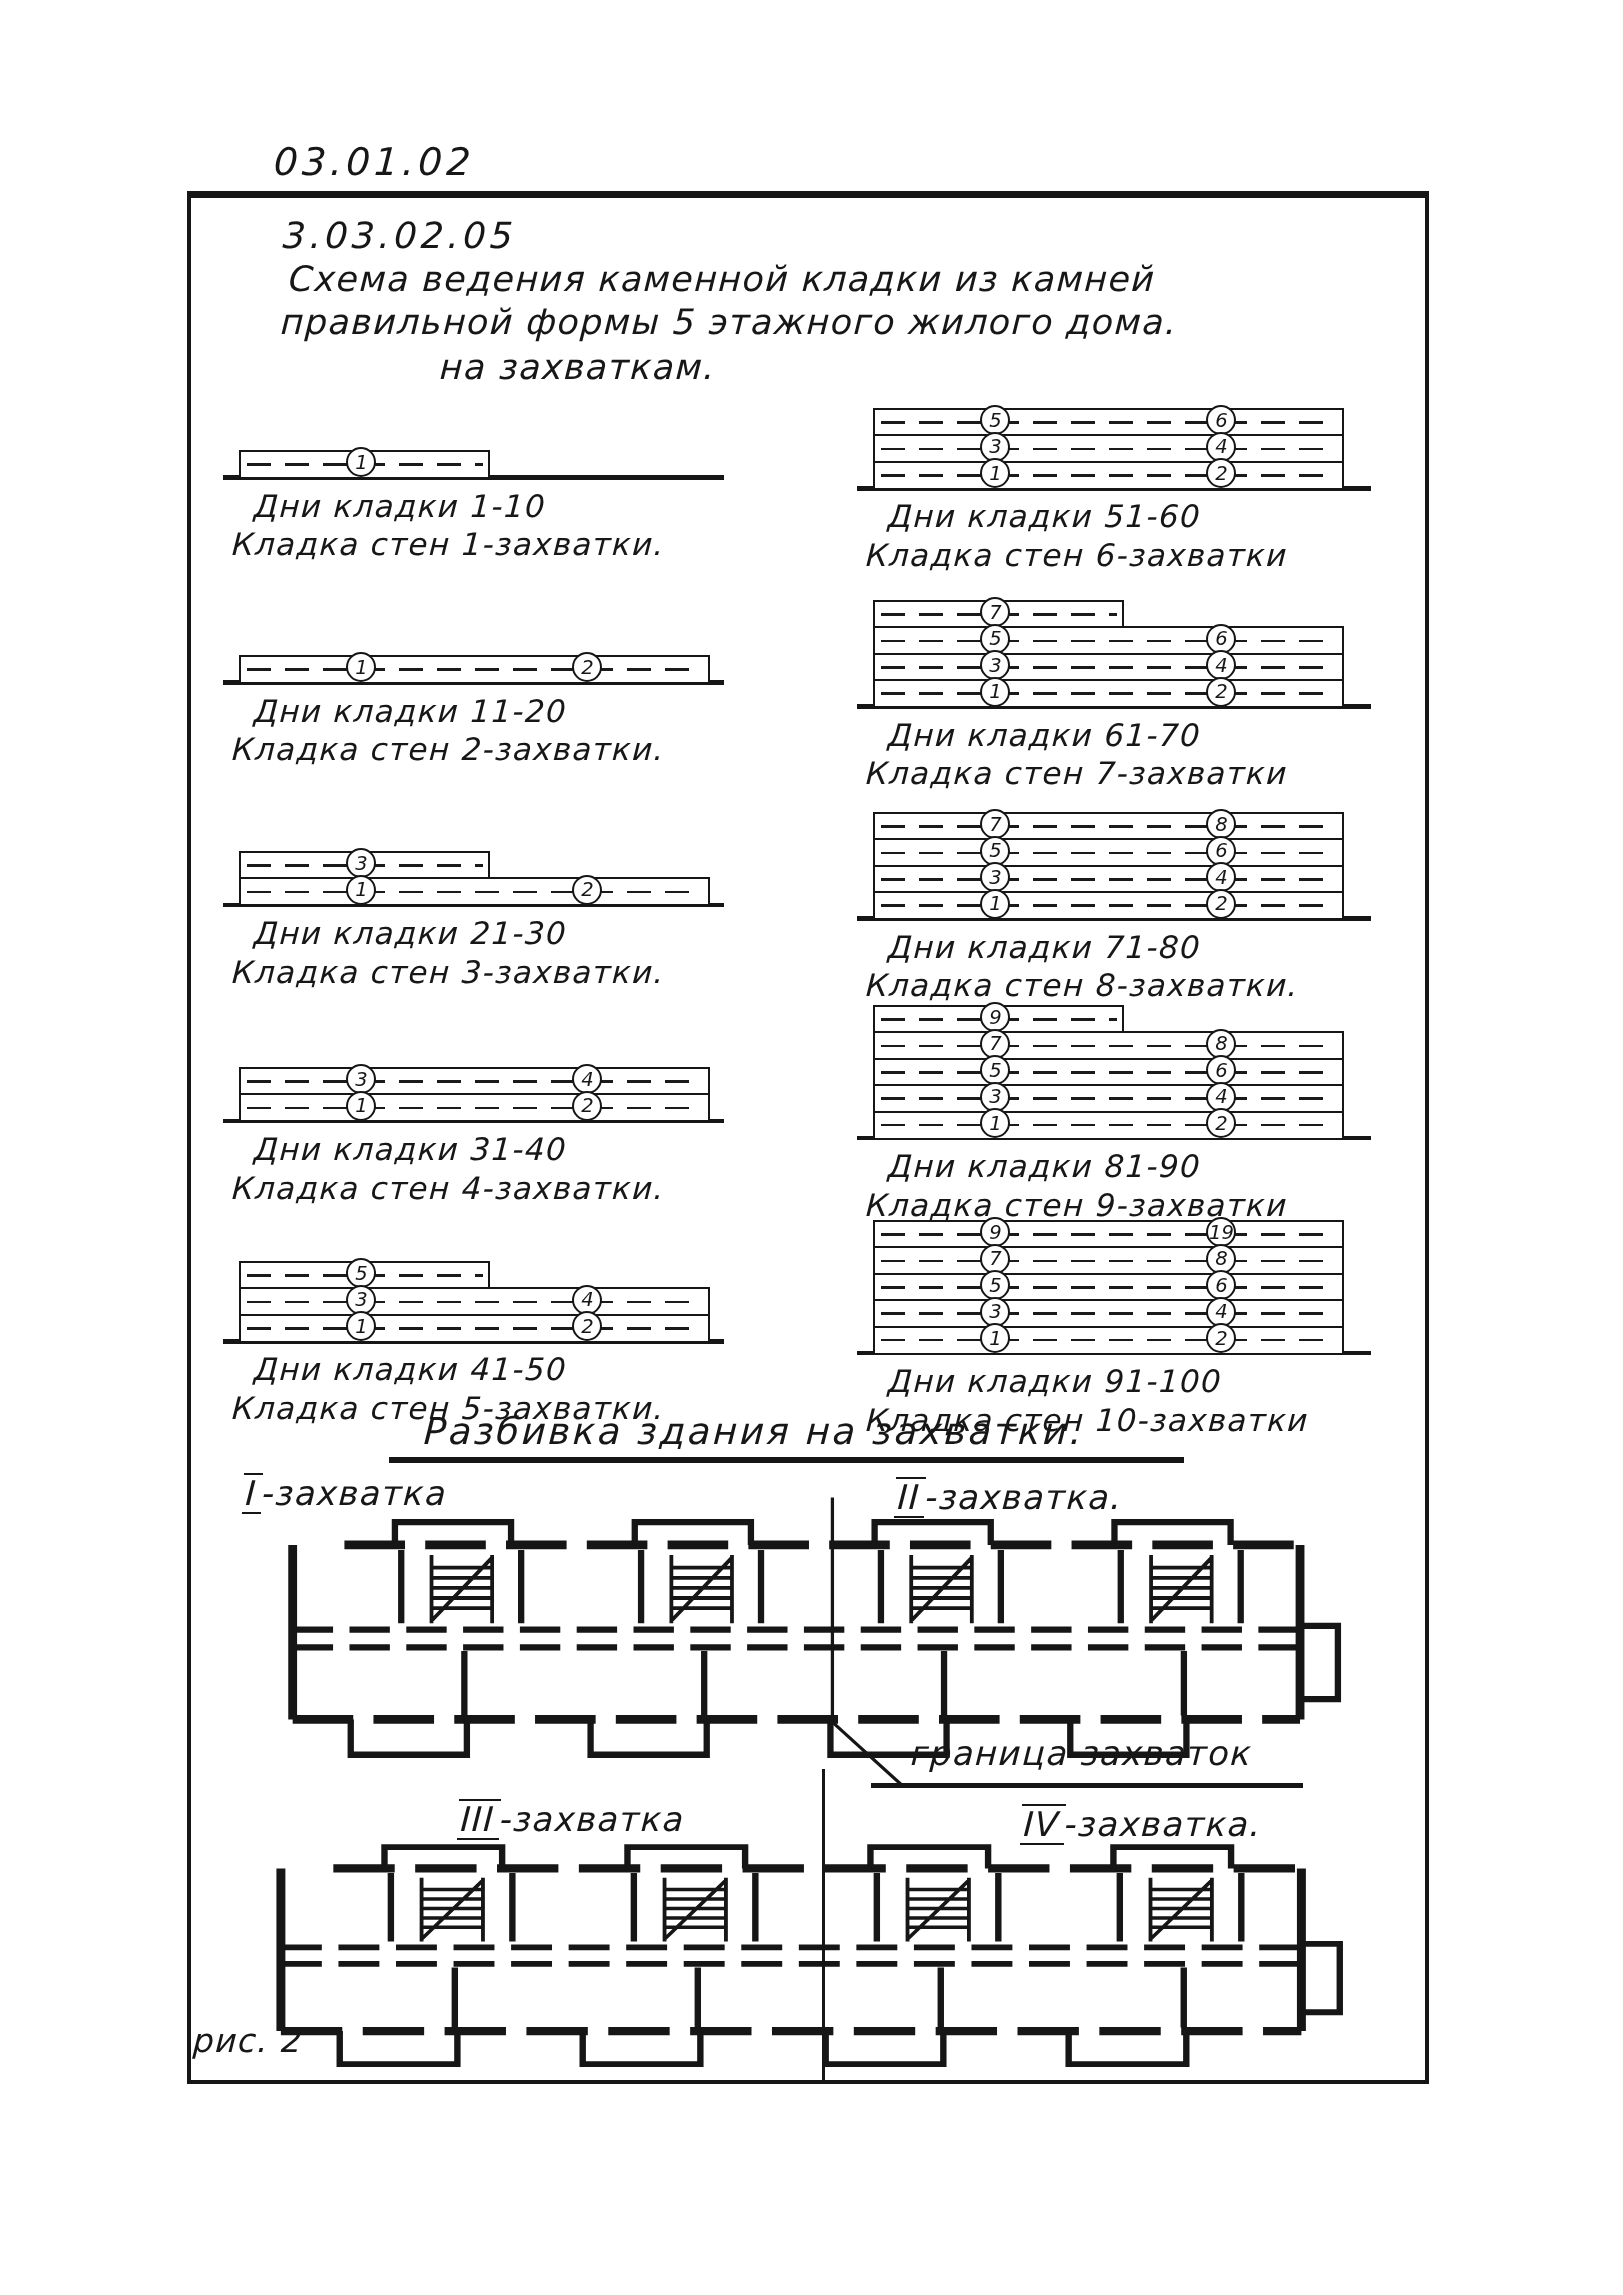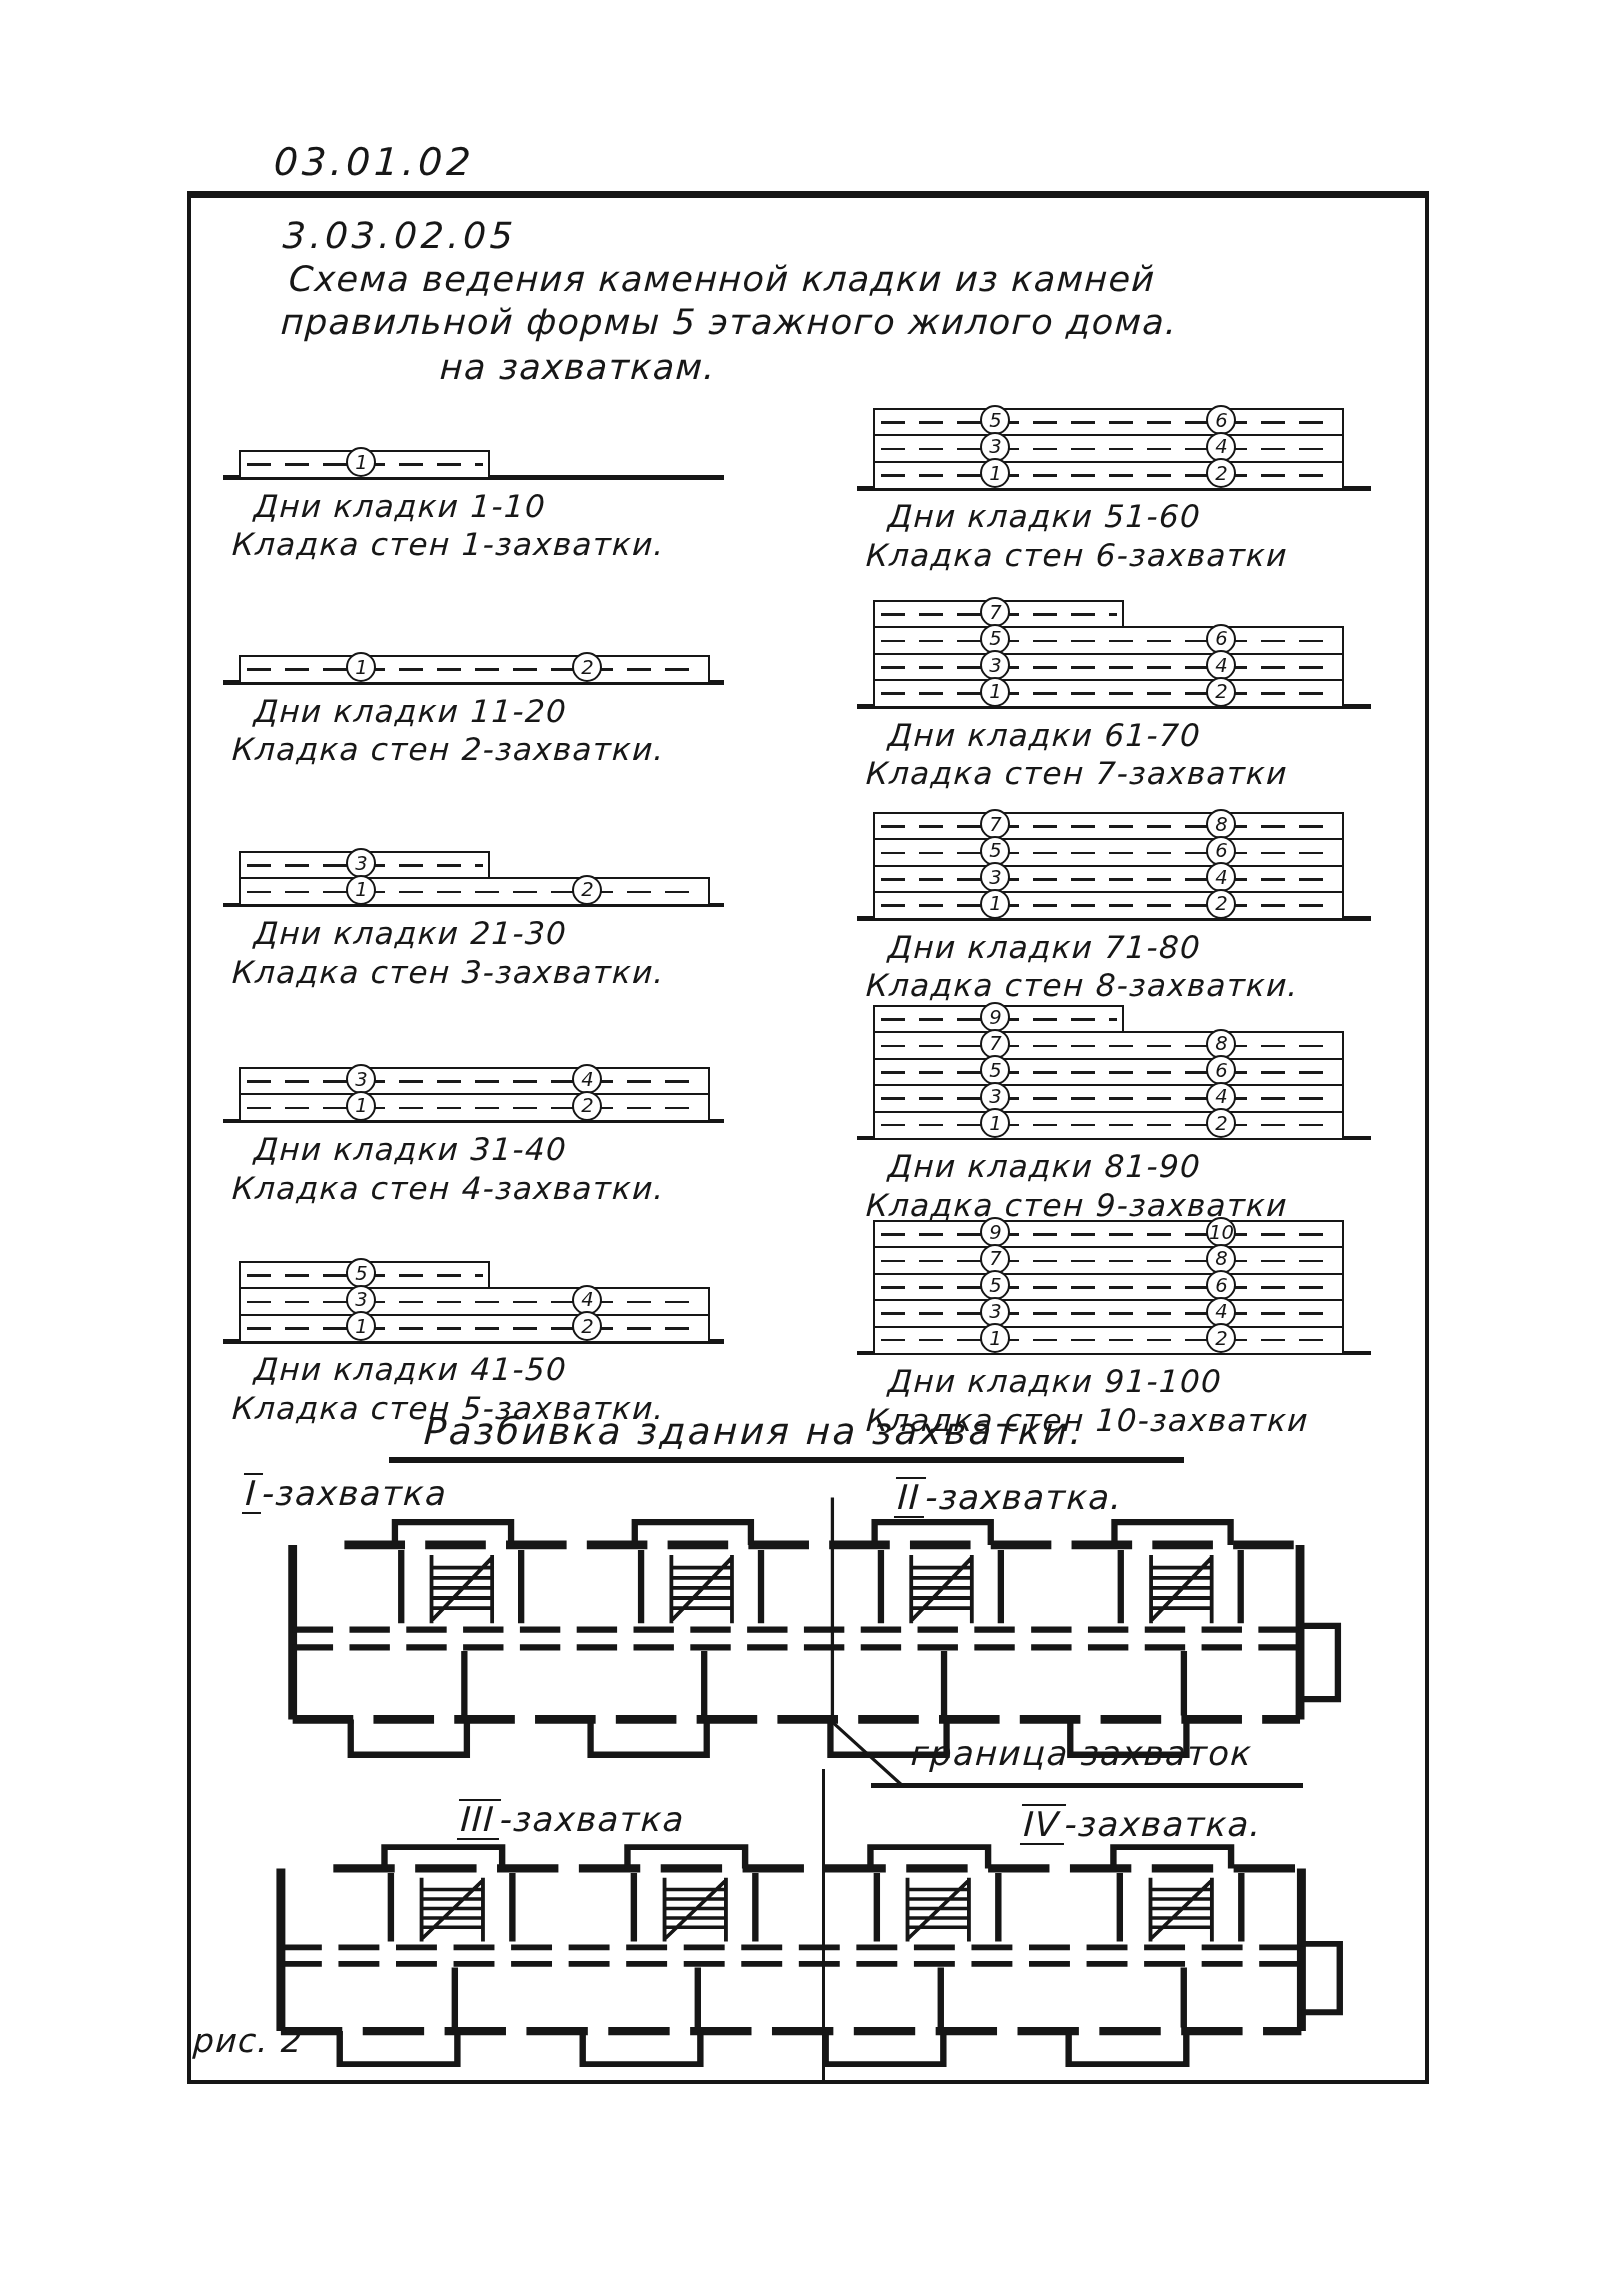--- a/index.html
+++ b/index.html
@@ -215,21 +215,21 @@
         </div>
       </div>
     <div class="ground"></div>
     <div class="cap1 hand">Дни кладки 81-90</div>
     <div class="cap2 hand">Кладка стен 9-захватки</div>
   </div>
   <div class="stage" style="left:857px;top:1220px;width:514px;">
     <div class="bars">
         <div class="course full">
           <span class="circ" style="left: 105px;">9</span>
-          <span class="circ" style="left: 331px;">10</span>
+          <span class="circ" style="left: 331px;">19</span>
         </div>
         <div class="course full" style="margin-top: -2.6px;">
           <span class="circ" style="left: 105px;">7</span>
           <span class="circ" style="left: 331px;">8</span>
         </div>
         <div class="course full" style="margin-top: -2.6px;">
           <span class="circ" style="left: 105px;">5</span>
           <span class="circ" style="left: 331px;">6</span>
         </div>
         <div class="course full" style="margin-top: -2.6px;">

